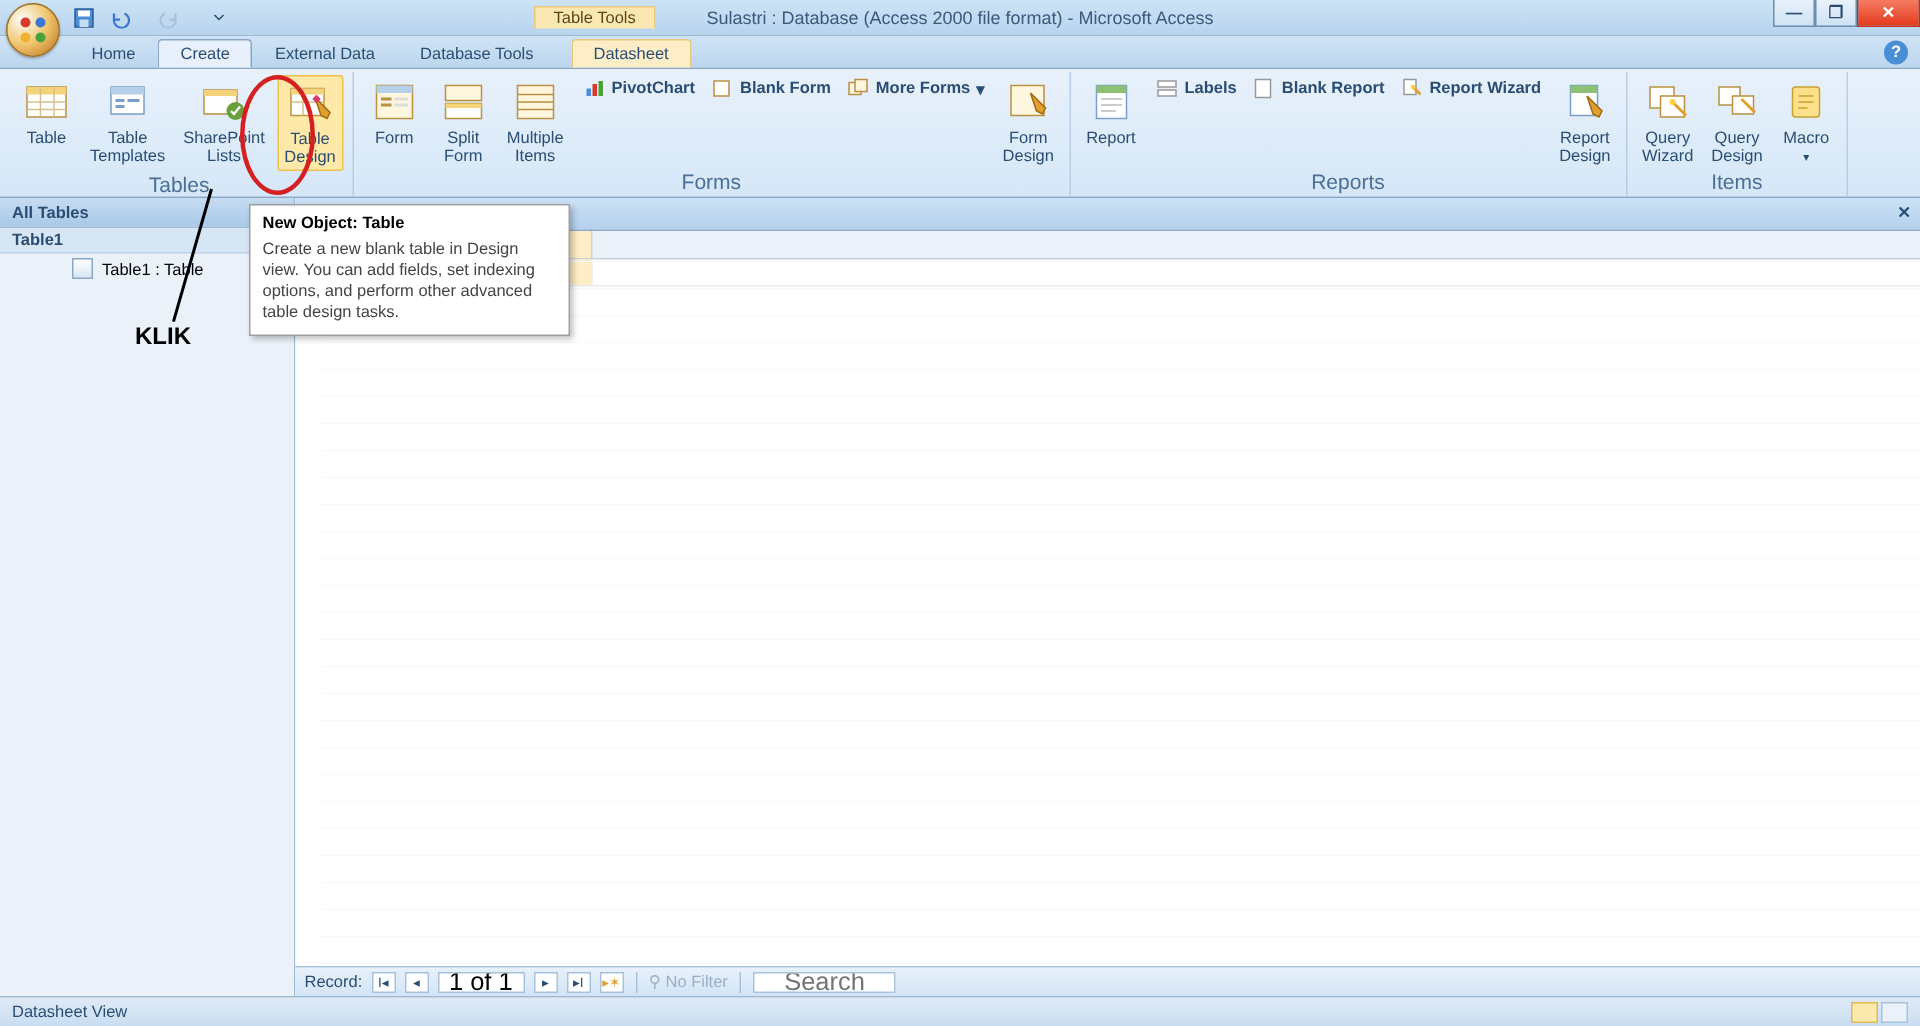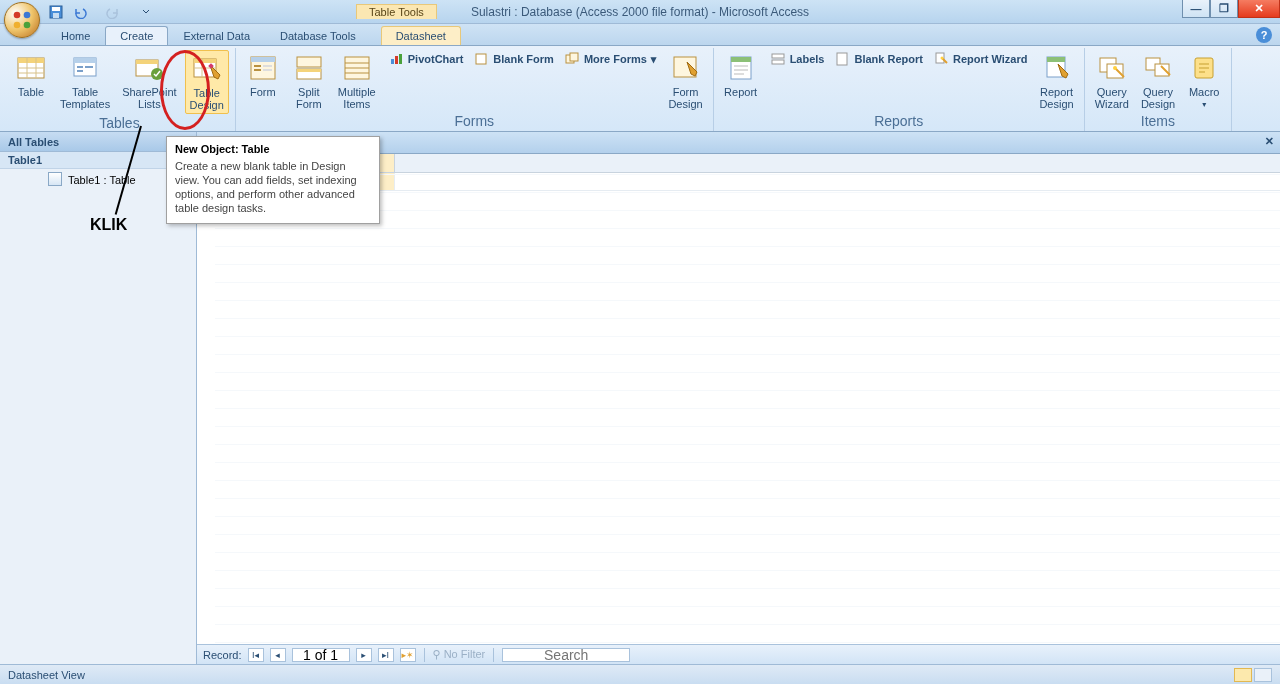--- a/index.html
+++ b/index.html
@@ -58,23 +58,23 @@
     .ds-header { display:flex; border-bottom:1px solid #c8d3de; background:#eaf1f9;}
     .ds-rowhdr { width:18px; background:#eaf1f9; border-right:1px solid #c8d3de; border-bottom:1px solid #c8d3de;}
     .ds-colh { border-right:1px solid #c8d3de; padding:2px 6px; font-style:italic; color:#4b6f95; }
     .ds-colh.addnew { background:#fdeec7; }
     .ds-row { display:flex; height:18px; border-bottom:1px solid #e6ecf2;}
     .ds-cell { border-right:1px solid #e6ecf2; }
     .ds-grid-rows { height:100%; background-image:linear-gradient(#f5f8fb 1px, transparent 1px); background-size:100% 18px; position:absolute; top:20px; left:18px; right:0; bottom:0;}
 
     .rec-nav { height:20px; background:linear-gradient(#e8f1fb,#d2e4f6); border-top:1px solid #a9c2dc; display:flex; align-items:center; padding:0 6px; gap:6px; font-size:11px; color:#2a4e73;}
     .rec-nav .rn-btn { width:16px; height:14px; border:1px solid #a9c2dc; background:#fff; display:flex; align-items:center; justify-content:center; font-size:9px;}
-    .rec-nav input { width:58px; height:14px; border:1px solid #a9c2dc; font-size:14px; text-align:center;}
+    .rec-nav input { width:58px; height:14px; border:1px solid #a9c2dc; font-size:17px; text-align:center;}
     .rec-nav .sep { width:1px; height:14px; background:#a9c2dc; margin:0 2px;}
-    .rec-nav .search { border:1px solid #a9c2dc; background:#fff; padding:0 4px; height:14px; width:128px;}
+    .rec-nav .search { border:1px solid #a9c2dc; background:#fff; padding:0 4px; height:14px; width:95px;}
 
     
     .tooltip { position:absolute; left:166px; top:136px; width:214px; background:#fff; border:1px solid #a0a0a0; box-shadow:2px 2px 4px rgba(0,0,0,.25); z-index:60; padding:6px 8px 8px;}
     .tooltip .tt-title { font-weight:bold; font-size:11px; margin-bottom:4px;}
     .tooltip .tt-body { font-size:11px; color:#444; line-height:14px;}
 
     
     .status-bar { height:20px; background:linear-gradient(#dfeaf6,#c9ddf1); border-top:1px solid #9fbad6; display:flex; align-items:center; padding:0 8px; color:#2a4e73; font-size:11px; justify-content:space-between;}
     .view-btns { display:flex; gap:2px;}
     .view-btns .vb { width:18px; height:14px; border:1px solid #a9c2dc; background:#eaf1f9;}

